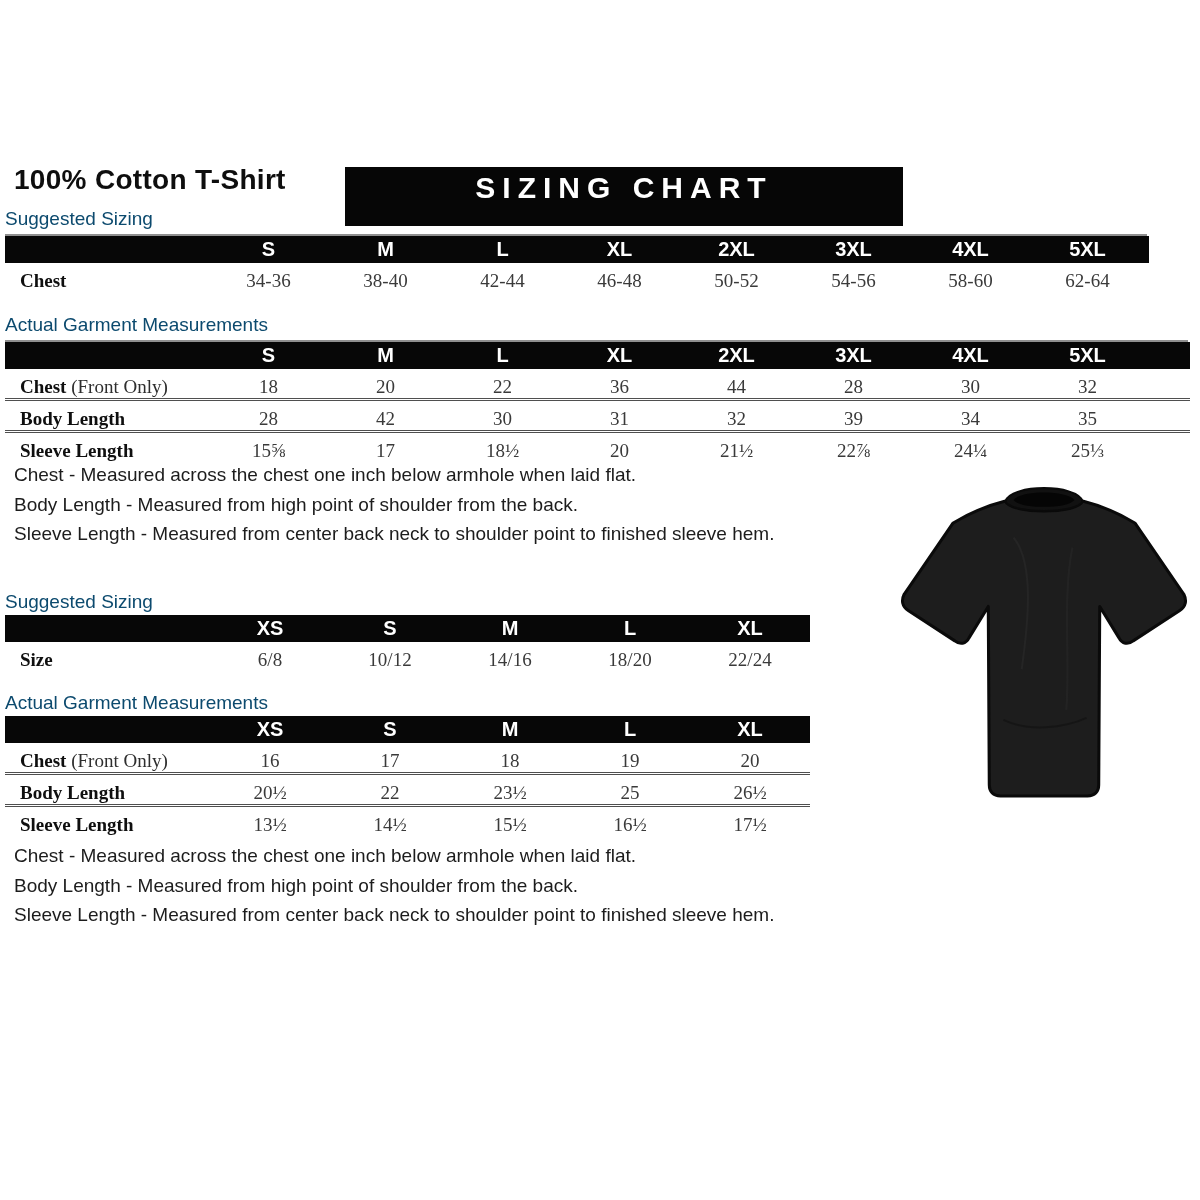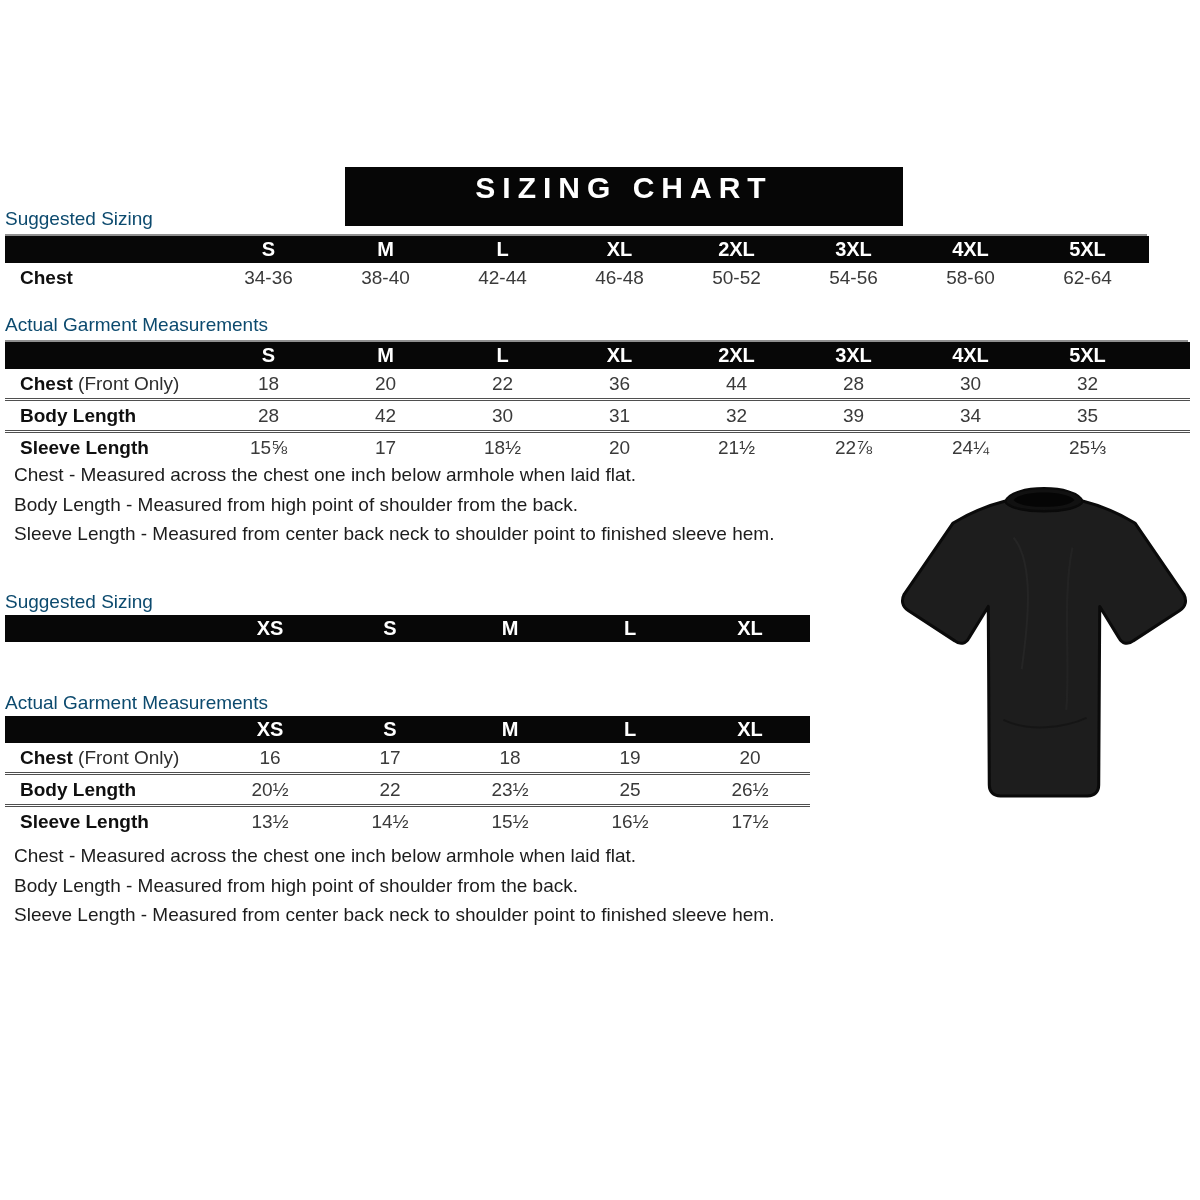--- a/index.html
+++ b/index.html
@@ -8,38 +8,39 @@
   .abs { position:absolute; }
 
   .h1 { font-size:28px; font-weight:bold; color:#0e0e0e; letter-spacing:.3px; }
   .banner { background:#060606; color:#ffffff; font-weight:bold; font-size:30px;
             letter-spacing:7px; text-align:center; line-height:41px; height:59px; }
 
   .seclabel { font-size:19px; color:#0c4a6e; padding-bottom:4px; border-bottom:2px solid #8f8f8f; }
 
   .sizetable { font-size:19px; }
   .t-head { display:flex; align-items:center; height:27px; background:#070707; }
-  .t-row  { display:flex; align-items:center; height:29px; }
+  .t-row  { display:flex; align-items:flex-end; height:29px;font-family:Liberation Serif, serif; }
   .t-row + .t-row { border-top:3px double #4f4f4f; }
   .t-lbl  { flex:0 0 205px; box-sizing:border-box; padding-left:15px; white-space:nowrap; }
   .t-lbl b { color:#0f0f0f; }
   .t-lbl span { font-weight:normal; color:#2e2e2e; }
   .t-col  { text-align:center; color:#ffffff; font-weight:bold; font-size:20px; }
   .t-val  { text-align:center; color:#3a3a3a; }
   .cw117 .t-col, .cw117 .t-val { flex:0 0 117px; }
   .cw120 .t-col, .cw120 .t-val { flex:0 0 120px; }
 
   .notes { font-size:19px; color:#1c1c1c; line-height:29.5px; }
   .note-line { white-space:nowrap; }
 </style>
 </head>
 <body>
 
 <div class="canvas">
 
+  <div class="abs h1" style="left:14px; top:164px;">100% Cotton T-Shirt</div>
   <div class="abs banner" style="left: 345px; top: 167px; width: 558px; background-color: rgb(6, 6, 6);">SIZING CHART</div>
 
   <div class="abs seclabel" style="left:5px; top:208px; width:1142px;">Suggested Sizing</div>
   <div class="abs sizetable cw117" style="left:5px; top:236px; width:1144px;">
       <div class="t-head" style="background-color: rgb(7, 7, 7);">
         <div class="t-lbl"></div>
         <div class="t-col">S</div>
         <div class="t-col">M</div>
         <div class="t-col">L</div>
         <div class="t-col">XL</div>
@@ -118,20 +119,28 @@
 
   <div class="abs seclabel" style="left:5px; top:591px; width:803px;">Suggested Sizing</div>
   <div class="abs sizetable cw120" style="left:5px; top:615px; width:805px;">
       <div class="t-head" style="background-color: rgb(7, 7, 7);">
         <div class="t-lbl"></div>
         <div class="t-col">XS</div>
         <div class="t-col">S</div>
         <div class="t-col">M</div>
         <div class="t-col">L</div>
         <div class="t-col">XL</div>
+      </div>
+      <div class="t-row">
+        <div class="t-lbl"><b>Size</b></div>
+        <div class="t-val">6/8</div>
+        <div class="t-val">10/12</div>
+        <div class="t-val">14/16</div>
+        <div class="t-val">18/20</div>
+        <div class="t-val">22/24</div>
       </div>
     </div>
 
   <div class="abs seclabel" style="left:5px; top:692px; width:803px;">Actual Garment Measurements</div>
   <div class="abs sizetable cw120" style="left:5px; top:716px; width:805px;">
       <div class="t-head" style="background-color: rgb(7, 7, 7);">
         <div class="t-lbl"></div>
         <div class="t-col">XS</div>
         <div class="t-col">S</div>
         <div class="t-col">M</div>

